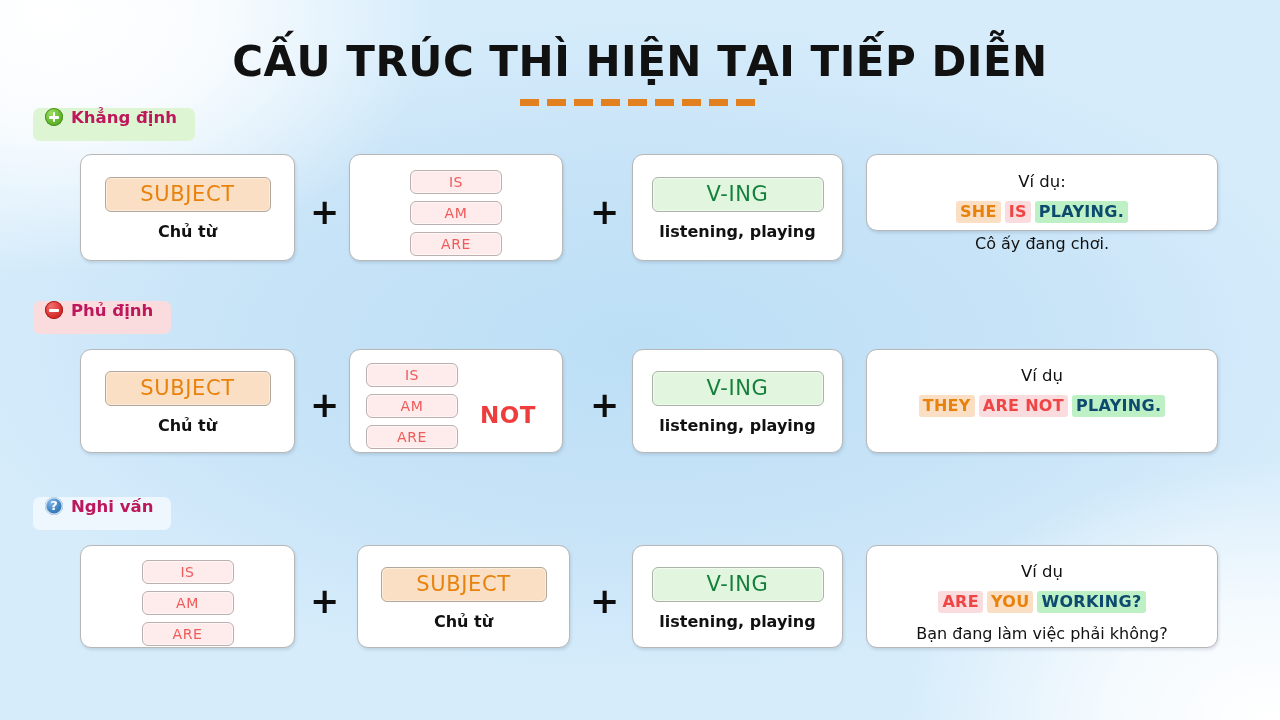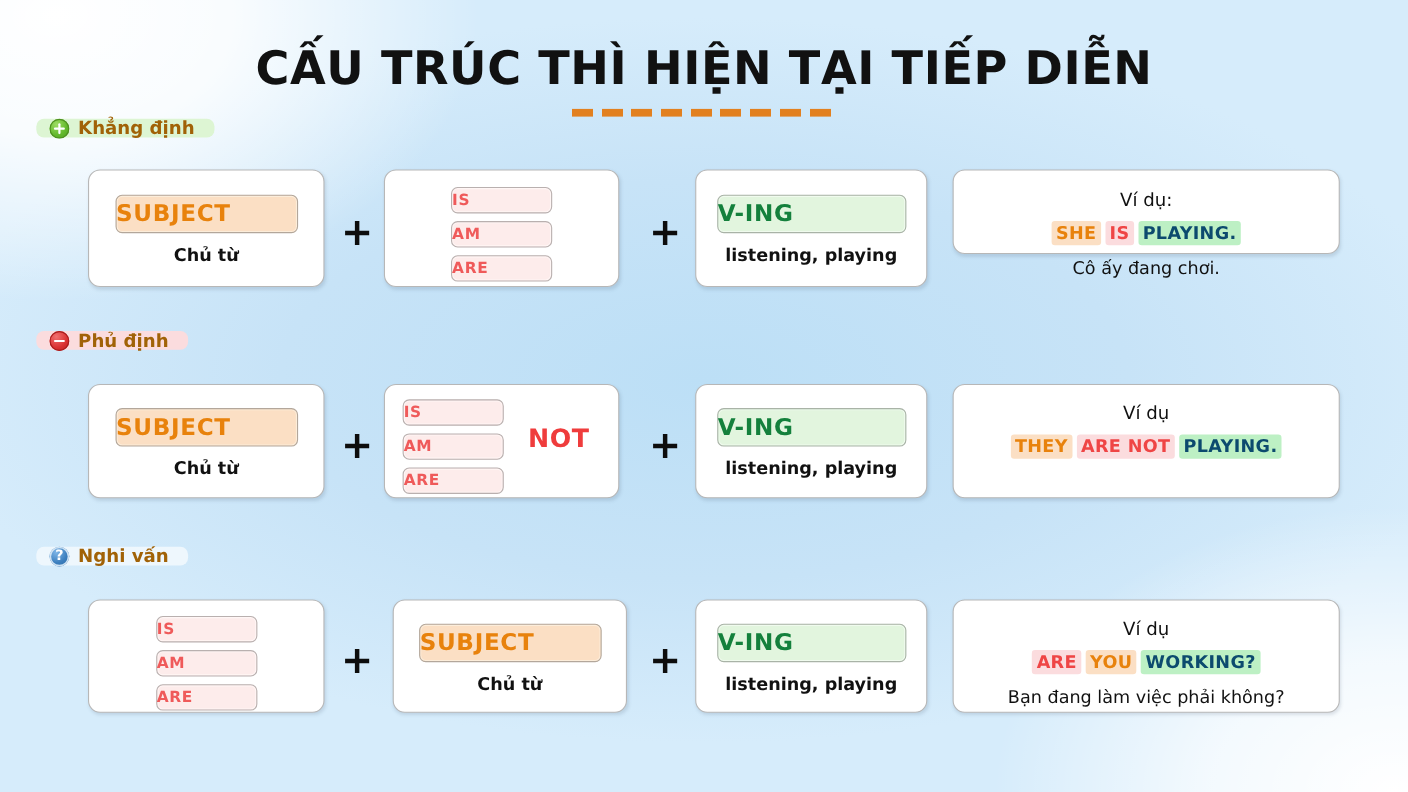--- a/index.html
+++ b/index.html
@@ -44,28 +44,27 @@
     background-image: repeating-linear-gradient(
         to right,
         #e2801f 0px, #e2801f 19px,
         rgba(0,0,0,0) 19px, rgba(0,0,0,0) 27px);
   }
 
   
   .pill {
     position: absolute;
     display: flex;
-    align-items: center;
     gap: 8px;
-    height: 17px;
+    height: 33px;
     padding: 0 18px 0 12px;
     border-radius: 7px;
     font-size: 16.5px;
     font-weight: 700;
-    color: #a16207;
+    color: #be185d;
     white-space: nowrap;
   }
   .pill-affirm   { left: 33px; top: 108px; background: #ddf5d3; }
   .pill-negative { left: 33px; top: 301px; background: #fbdcde; }
   .pill-question { left: 33px; top: 497px; background: #eef7fd; }
 
   .pill-icon {
     width: 18px; height: 18px;
     border-radius: 50%;
     position: relative;
@@ -115,21 +114,22 @@
     line-height: 1;
     font-family: "DejaVu Sans", "Liberation Sans", sans-serif;
   }
 
   
   .chip {
     display: block;
     margin: 0 auto;
     border-radius: 6px;
     border: 1.2px solid #b0a9a6;
-    font-weight: 700;
+    text-align: center;
+    font-weight: 400;
     letter-spacing: 0.6px;
     white-space: nowrap;
   }
   .chip-subject {
     background: #fbdfc4;
     border-color: #b3a79b;
     color: #e8820c;
     font-size: 21px;
     padding: 4px 0 5px;
     box-shadow: inset 0 0 0 1px #fcedda;
@@ -284,21 +284,21 @@
     </div>
 
     <div class="plus p1" style="top:39px;">+</div>
 
     <div class="card c2" style="height:104px;padding:13px 0 0;">
       <div class="be-stack" style="margin-left:16px;width:92px;">
         <span class="chip chip-be" style="width:92px;">IS</span>
         <span class="chip chip-be" style="width:92px;">AM</span>
         <span class="chip chip-be" style="width:92px;">ARE</span>
       </div>
-      <div class="not-word" style="right:26px;top:36px;">NOT</div>
+      <div class="not-word" style="right:26px;top:52px;">NOT</div>
     </div>
 
     <div class="plus p2" style="top:39px;">+</div>
 
     <div class="card c3" style="height:104px;padding:21px 16px 0;">
       <span class="chip chip-ving" style="width:172px;">V-ING</span>
       <div class="sub-label">listening, playing</div>
     </div>
 
     <div class="card c4" style="height:104px;padding:16px 12px 0;">

